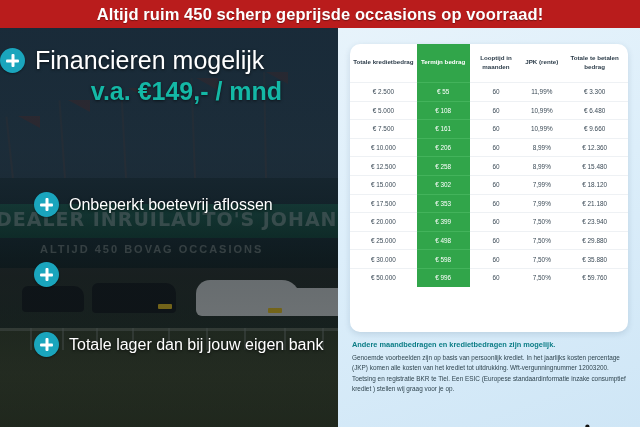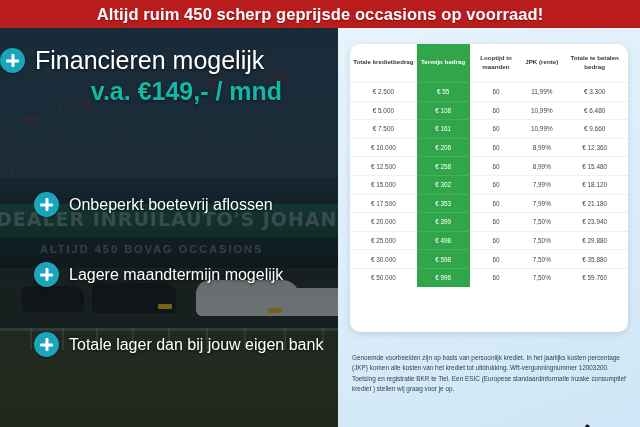--- a/index.html
+++ b/index.html
@@ -245,21 +245,20 @@
       <div class="subheadline">v.a. €149,- / mnd</div>
     </div>
 
     <div class="bullet b1">
       <div class="plus-badge"></div>
       <div class="bullet-text">Onbeperkt boetevrij aflossen</div>
     </div>
 
     <div class="bullet b2">
       <div class="plus-badge"></div>
-      <div class="bullet-text">Lagere maandtermijn mogelijk</div>
     </div>
 
     <div class="bullet b3">
       <div class="plus-badge"></div>
       <div class="bullet-text">Totale lager dan bij jouw eigen bank</div>
     </div>
   </div>
 
   <div class="right-panel">
 
@@ -349,20 +348,21 @@
               <td class="col-a">€ 50.000</td>
               <td class="col-b hl">€ 996</td>
               <td class="col-c">60</td>
               <td class="col-d">7,50%</td>
               <td class="col-e">€ 59.760</td>
             </tr>
           </tbody>
       </table>
     </div>
 
+    <div class="note-title">Andere maandbedragen en kredietbedragen zijn mogelijk.</div>
     <div class="note-body">Genoemde voorbeelden zijn op basis van persoonlijk krediet. In het jaarlijks kosten percentage (JKP) komen alle kosten van het krediet tot uitdrukking. Wft-vergunningnummer 12003200. Toetsing en registratie BKR te Tiel. Een ESIC (Europese standaardinformatie inzake consumptief krediet ) stellen wij graag voor je op.</div>
 
     <div class="warn">
       <div class="warn-text">Let op! Geld lenen kost geld</div>
       <div class="warn-icon">
         <svg viewBox="0 0 22 20" width="22" height="20" aria-hidden="true">
           <rect x="0.5" y="8" width="7" height="5" fill="#e03131" stroke="#111" stroke-width="1"></rect>
           <rect x="2.5" y="9.8" width="2" height="1.6" fill="#ffffff"></rect>
           <circle cx="16.4" cy="2.6" r="2.1" fill="#111"></circle>
           <path d="M16.2 5.2 L13.2 9.4 L12.0 13.0" stroke="#111" stroke-width="2.0" fill="none" stroke-linecap="round"></path>

